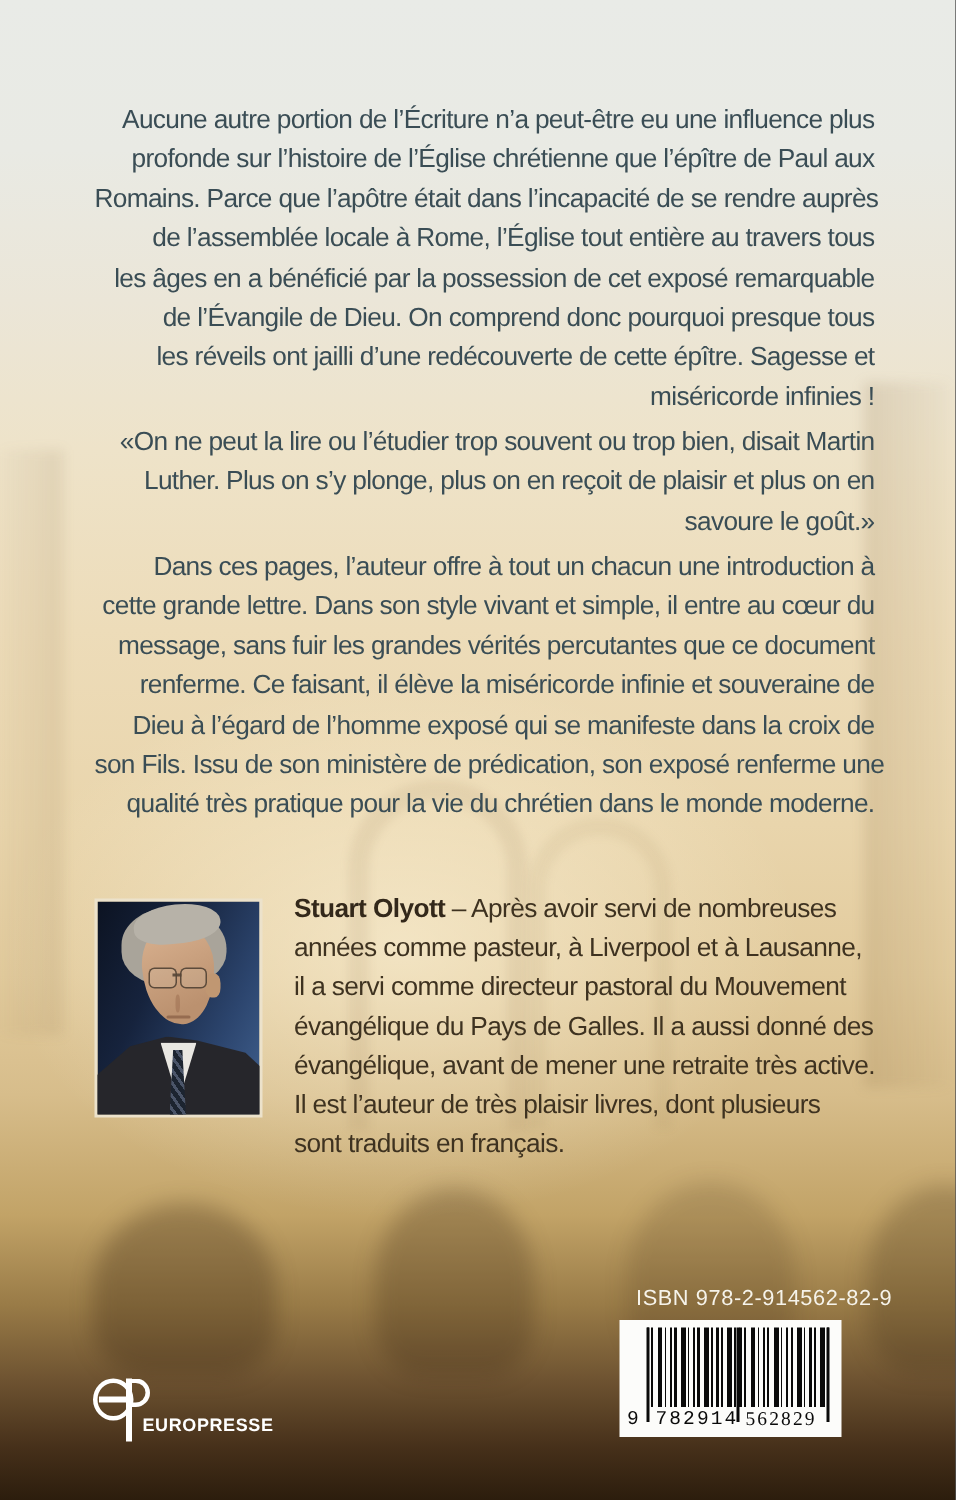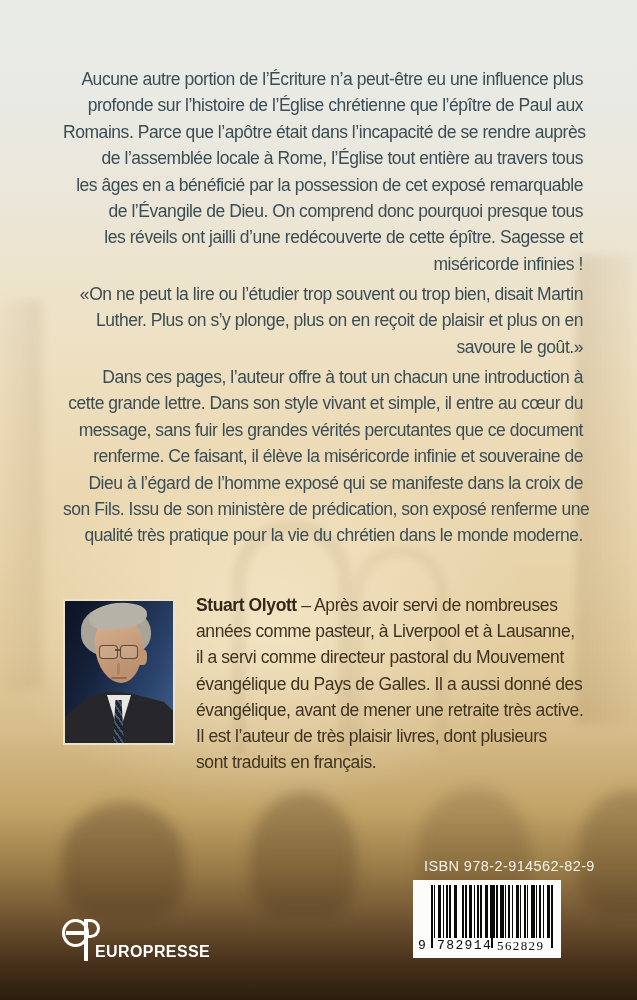--- a/index.html
+++ b/index.html
@@ -87,21 +87,21 @@
   .bc-right{position:absolute;left:84px;top:1px;width:52px;letter-spacing:1.4px;font-family:Liberation Serif, serif;}
 
   .publisher{position:absolute;left:62px;top:917px;width:160px;height:46px;color:#fff;}
   .ep{position:absolute;left:0;top:0;width:40px;height:46px;}
   .ep-circle{position:absolute;left:0;top:2px;width:21px;height:22px;
     border:3.5px solid #fff;border-radius:50%;}
   .ep-bar{position:absolute;left:4px;top:14px;width:18px;height:3.5px;background:#fff;}
   .ep-stem{position:absolute;left:22px;top:2px;width:3.5px;height:42px;background:#fff;}
   .ep-bowl{position:absolute;left:24px;top:2px;width:11px;height:13px;
     border:3.5px solid #fff;border-left:none;border-radius:0 11px 11px 0;}
-  .publisher-name{position:absolute;left:33px;top:26px;font-size:16px;font-weight:700;
+  .publisher-name{position:absolute;left:33px;top:26px;font-size:12px;font-weight:700;
     letter-spacing:.4px;white-space:nowrap;}
 </style>
 </head>
 <body>
 
 <div class="cover">
 
   <div class="fx lightwash"></div>
   <div class="fx pillar-l"></div>
   <div class="fx pillar-r"></div>

